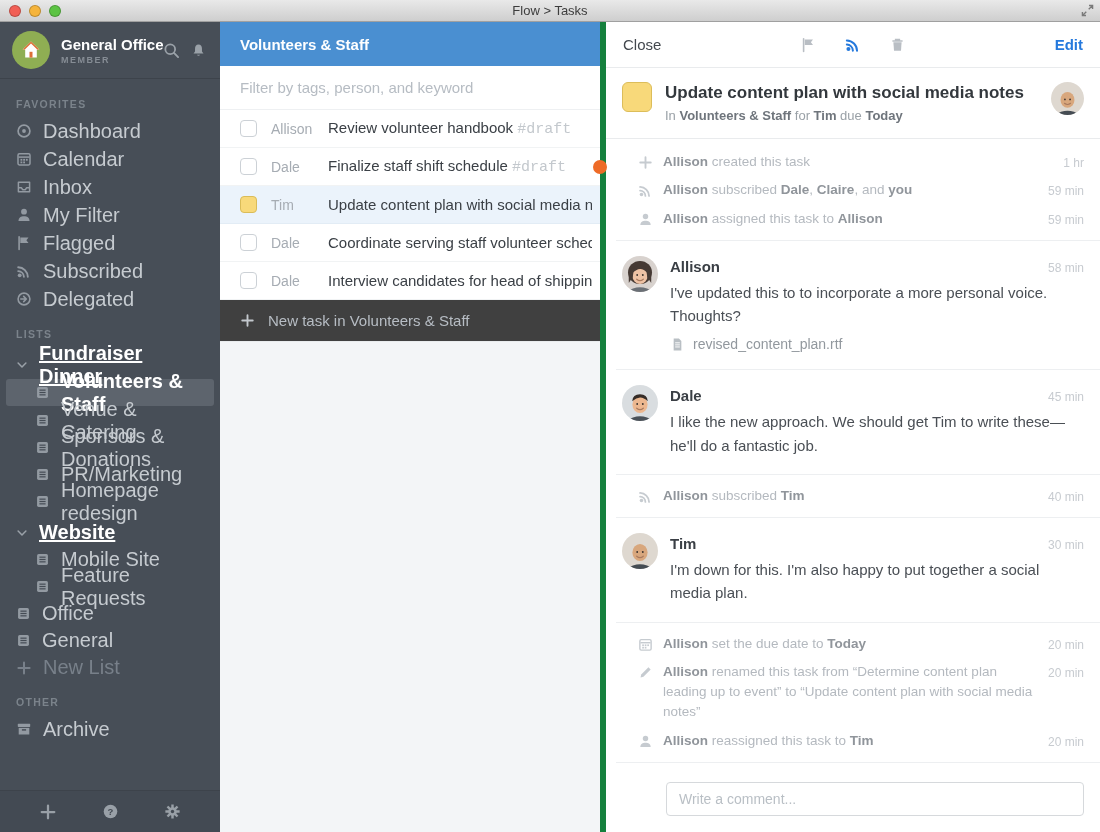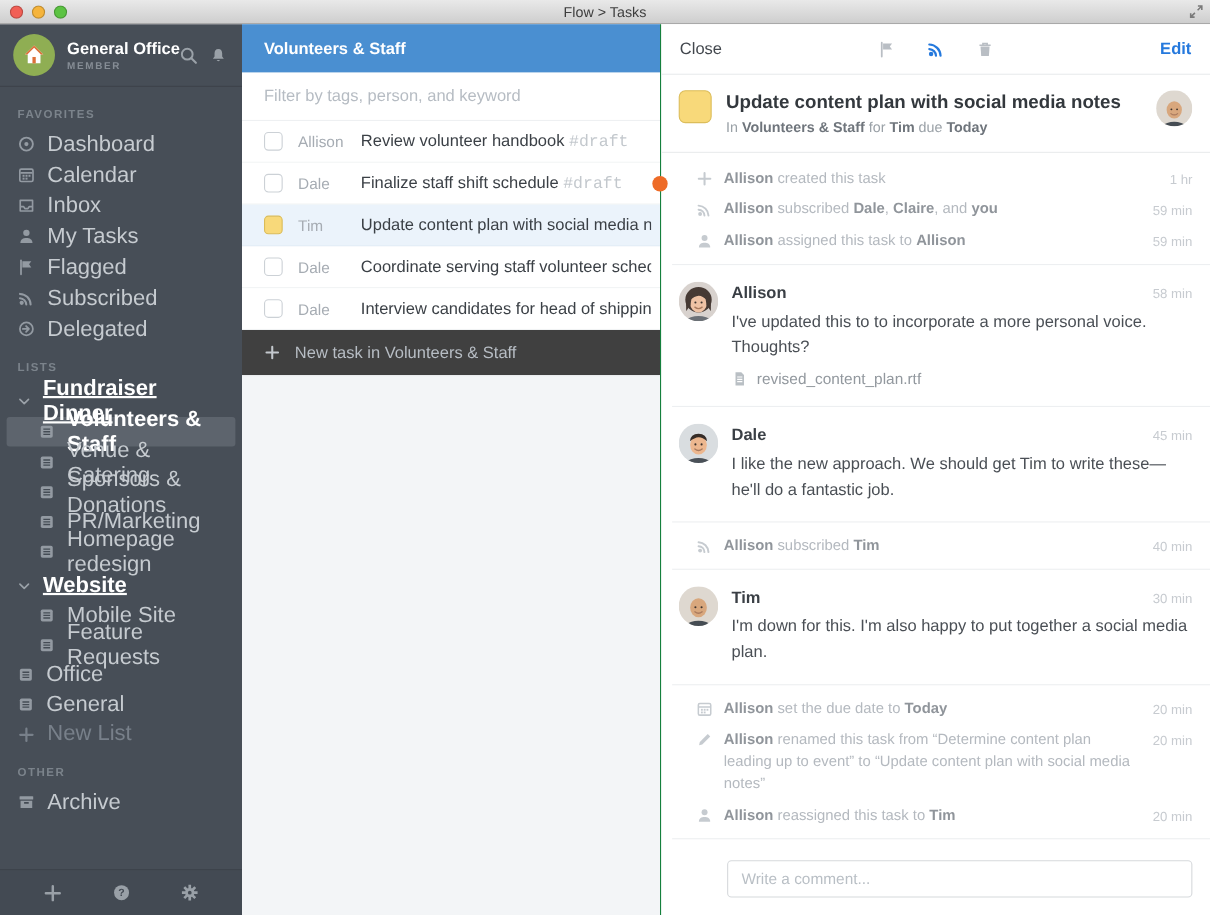--- a/index.html
+++ b/index.html
@@ -79,21 +79,21 @@
   .t-title { color:#3b4046; white-space:nowrap; overflow:hidden; flex:1; }
   .tag { color:#c3c8cd;font-family:Liberation Mono, monospace; }
   .unread-dot { position:absolute; right:-7px; top:50%; transform:translateY(-50%);
     width:14px; height:14px; border-radius:50%; background:var(--unread-orange,#ee6b27); z-index:10; }
   .new-task-row { height:41px; background:#404040; display:flex; align-items:center;
     gap:13px; padding:0 20px; color:#b7bdc4; font-size:15px; }
   .new-task-row .ic { color:#c3c8cd; }
   .list-rest { flex:1; background:#f3f5f7; border-top:1px solid #e9ecee; }
 
   
-  .detail-panel { flex:1; min-width:0; background:#fff; border-left:1px solid #15803d;
+  .detail-panel { flex:1; min-width:0; background:#fff; border-left:6px solid #15803d;
     display:flex; flex-direction:column; z-index:1; }
   .detail-header { height:46px; flex-shrink:0; position:relative; border-bottom:1px solid #e9ebed;
     display:flex; align-items:center; padding:0 17px; }
   .close-btn { font-size:15px; color:#43484e; }
   .dh-icons { position:absolute; left:50%; transform:translateX(-50%);
     display:flex; gap:28px; align-items:center; color:#b9bec4; }
   .dh-icons .active { color:var(--accent-blue,#2579dd); }
   .edit-btn { font-size:15px; font-weight:bold; color:var(--accent-blue,#2579dd); margin-left:auto; }
 
   .task-head { flex-shrink:0; display:flex; align-items:flex-start;
@@ -211,21 +211,21 @@
                 <path d="M2.4 3.2h11.2v9.6H2.4z" fill="none" stroke="currentColor" stroke-width="1.5" stroke-linejoin="round"></path>
                 <path d="M2.4 8.8h3.1l1.1 1.9h2.8l1.1-1.9h3.1" fill="none" stroke="currentColor" stroke-width="1.5" stroke-linejoin="round"></path>
               </svg>
               <span>Inbox</span>
             </div>
             <div class="sb-item    ">
               <svg class="ic " width="16" height="16" viewBox="0 0 16 16">
                 <circle cx="8" cy="4.7" r="2.9" fill="currentColor"></circle>
                 <path d="M2.5 13.9c0-3.4 2.5-4.6 5.5-4.6s5.5 1.2 5.5 4.6z" fill="currentColor"></path>
               </svg>
-              <span>My Tasks</span>
+              <span>My Filter</span>
             </div>
             <div class="sb-item    ">
               <svg class="ic " width="16" height="16" viewBox="0 0 16 16">
                 <line x1="3.1" y1="1.8" x2="3.1" y2="14.4" stroke="currentColor" stroke-width="1.6" stroke-linecap="round"></line>
                 <path d="M4.3 2.5h8.2L10.4 5.3l2.1 2.8H4.3z" fill="currentColor"></path>
               </svg>
               <span>Flagged</span>
             </div>
             <div class="sb-item    ">
               <svg class="ic " width="16" height="16" viewBox="0 0 16 16">

